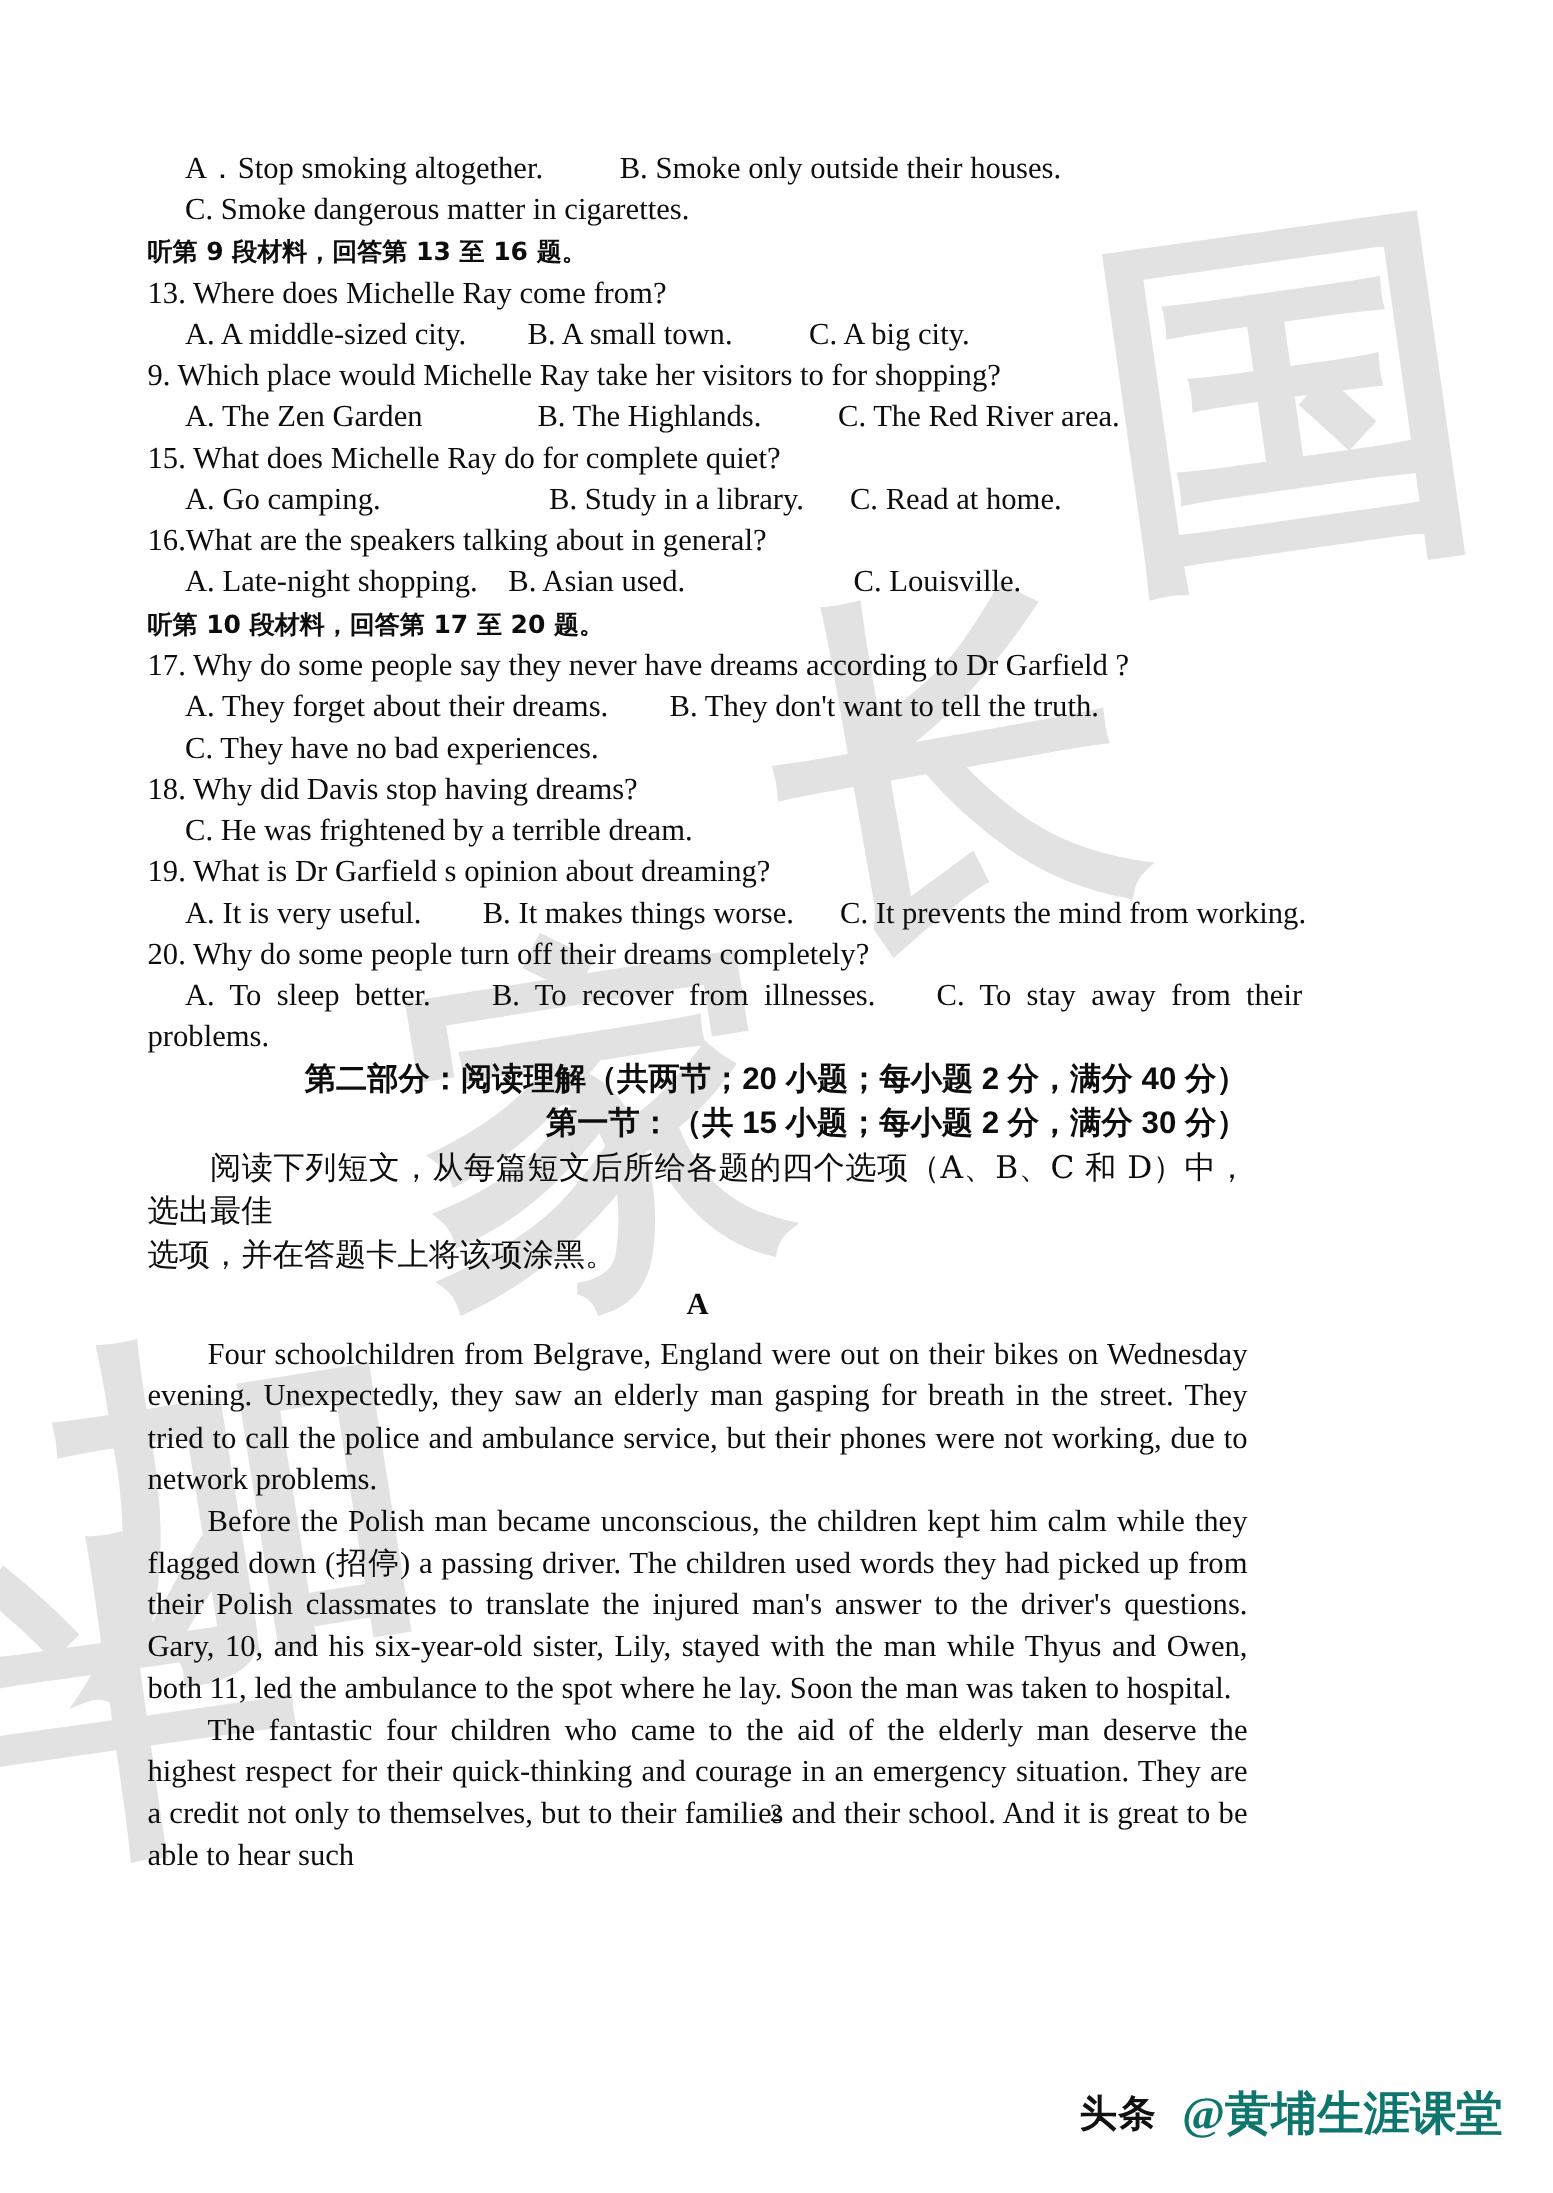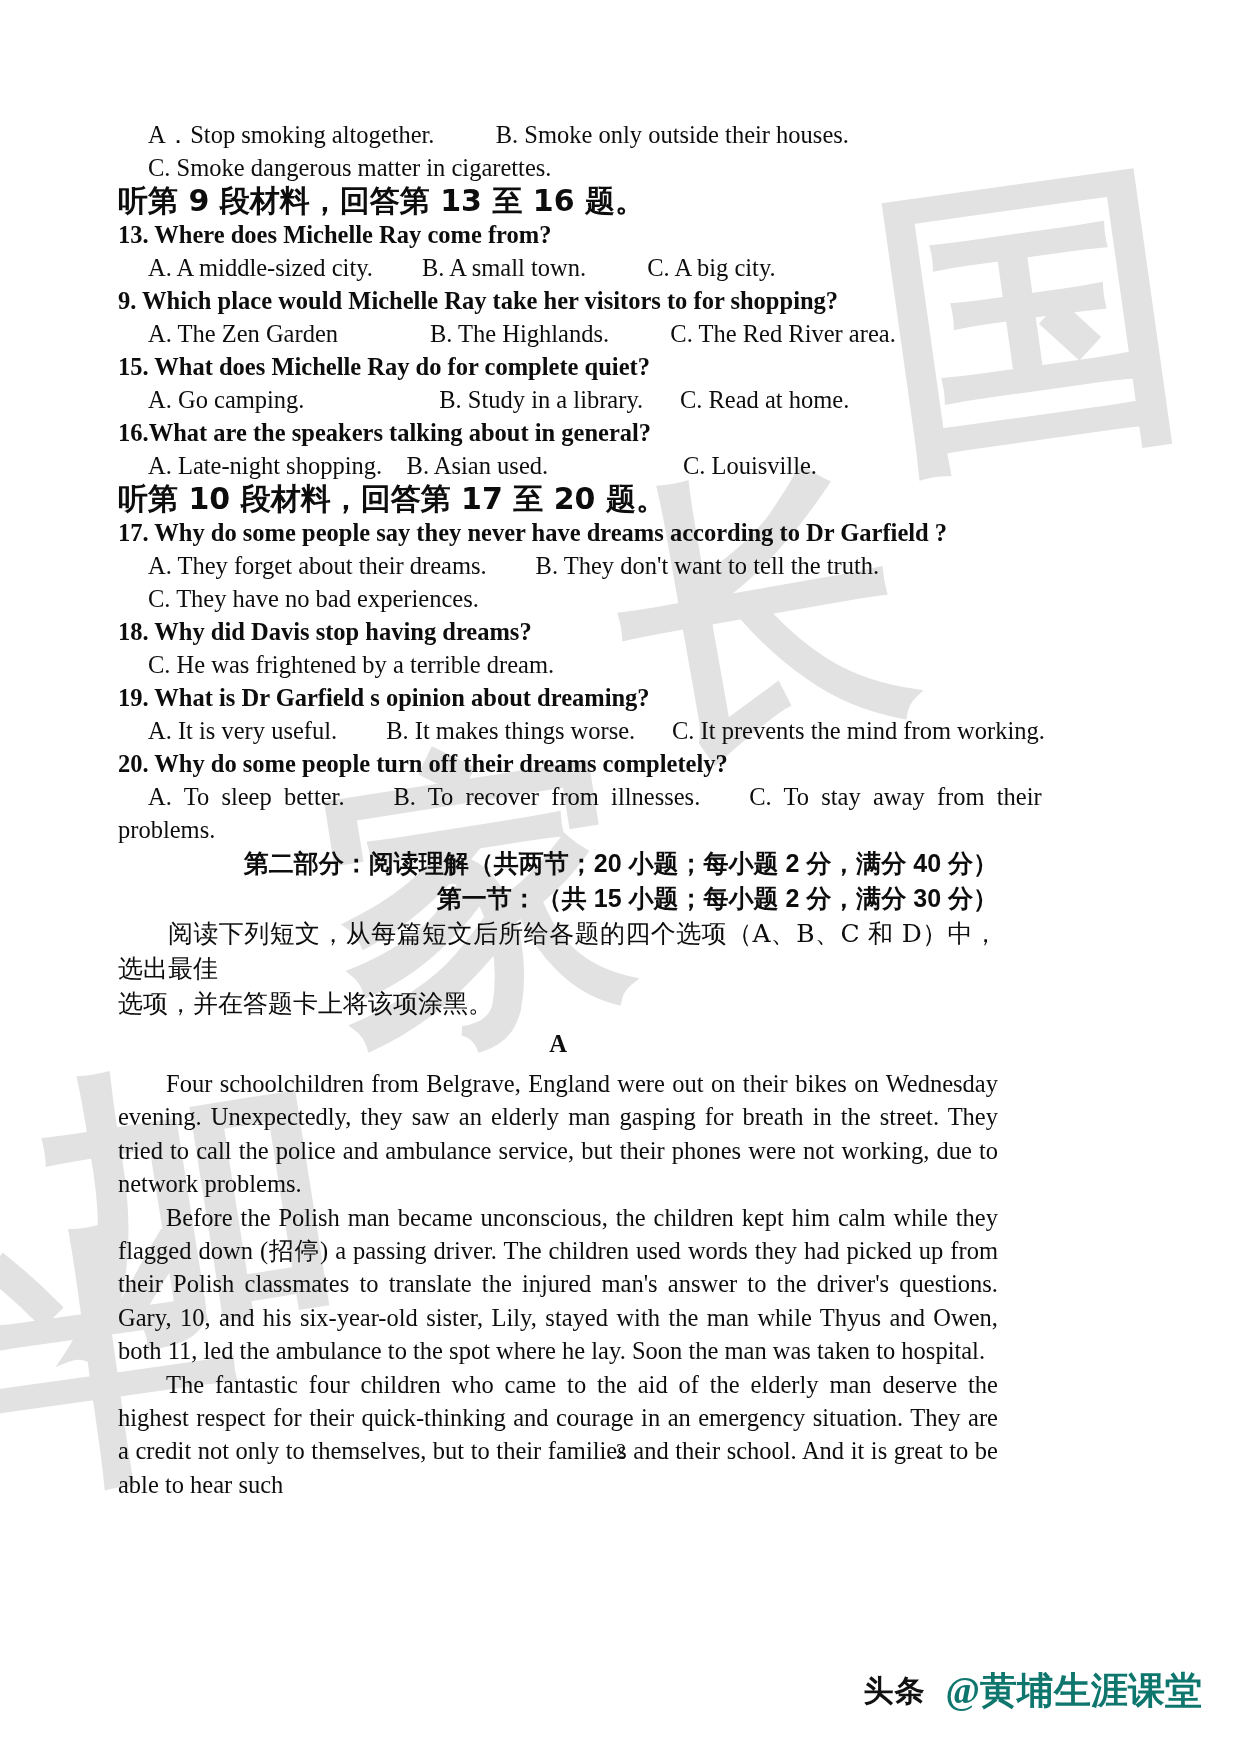--- a/index.html
+++ b/index.html
@@ -45,26 +45,26 @@
     top: 118px;
     width: 880px;
     z-index: 2;
   }
   .line {
     font-size: 24.5px;
     line-height: 33px;
     margin: 0 0 0 0;
     white-space: pre;
   }
-  .q-line { padding-left: 0px; font-weight: bold; }
+  .q-line { padding-left: 0px; }
   .opt-line { padding-left: 30px; }
   .cont-line { padding-left: 0px; }
 
   .cn-head {
-    font-size: 30px;
+    font-size: 20px;
     line-height: 34px;
     font-weight: 700;
     font-family: "DejaVu Sans", "Liberation Sans", sans-serif;
     white-space: pre;
   }
   .cn-bold {
     font-size: 25px;
     line-height: 35px;
     font-weight: 700;
     font-family: Liberation Sans, sans-serif;

